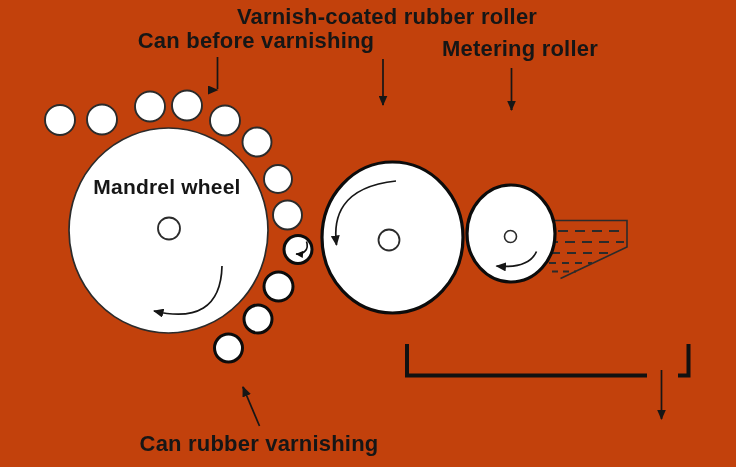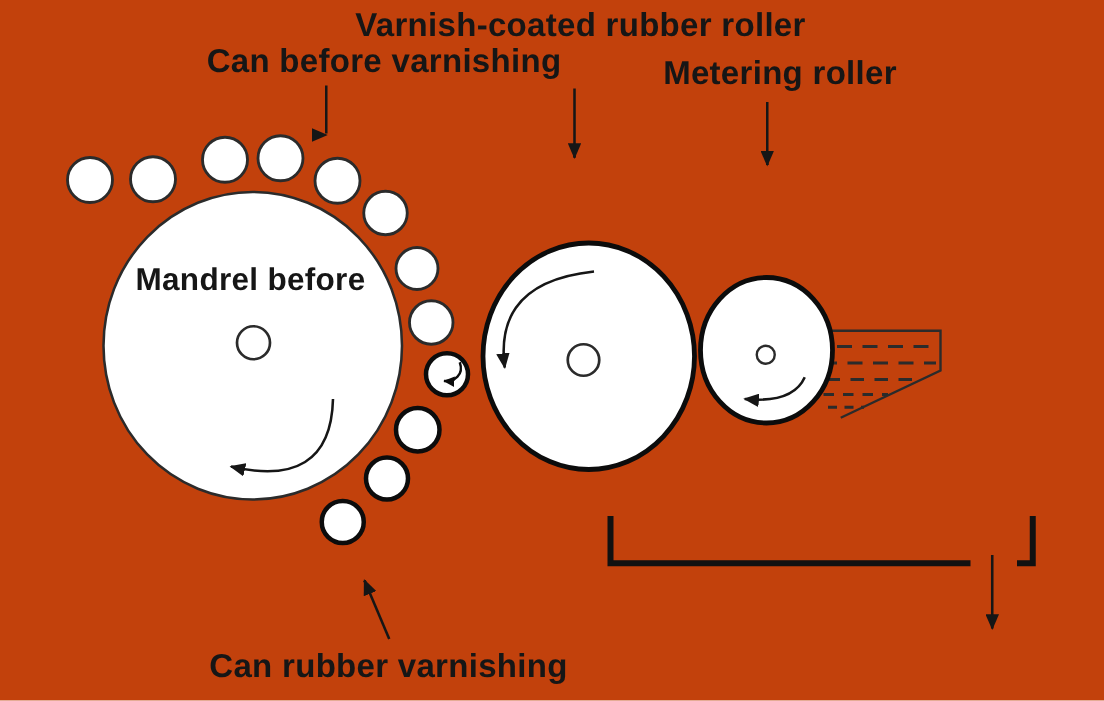--- a/index.html
+++ b/index.html
@@ -106,16 +106,16 @@
     <path d="M 511.5 109 L 511.5 110" stroke="#161616" stroke-width="1.7" marker-end="url(#ah)" fill="none"></path>
     <path d="M 243.5 388.2 L 243 387" stroke="#161616" stroke-width="1.7" marker-end="url(#ah)" fill="none"></path>
   </svg>
 
   <div class="lbl" style="left:387px;top:6px;">Varnish-coated rubber roller</div>
 
   <div class="lbl" style="left:220px;top:30px;margin-left:36px;">Can before varnishing</div>
 
   <div class="lbl" style="left:520px;top:38px;">Metering roller</div>
 
-  <div class="lbl lbl-mandrel" style="left:167px;top:176px;">Mandrel before</div>
+  <div class="lbl lbl-mandrel" style="left:167px;top:176px;">Mandrel wheel</div>
 
   <div class="lbl" style="left:259px;top:433px;">Can rubber varnishing</div>
 </div>
 
 </body></html>

